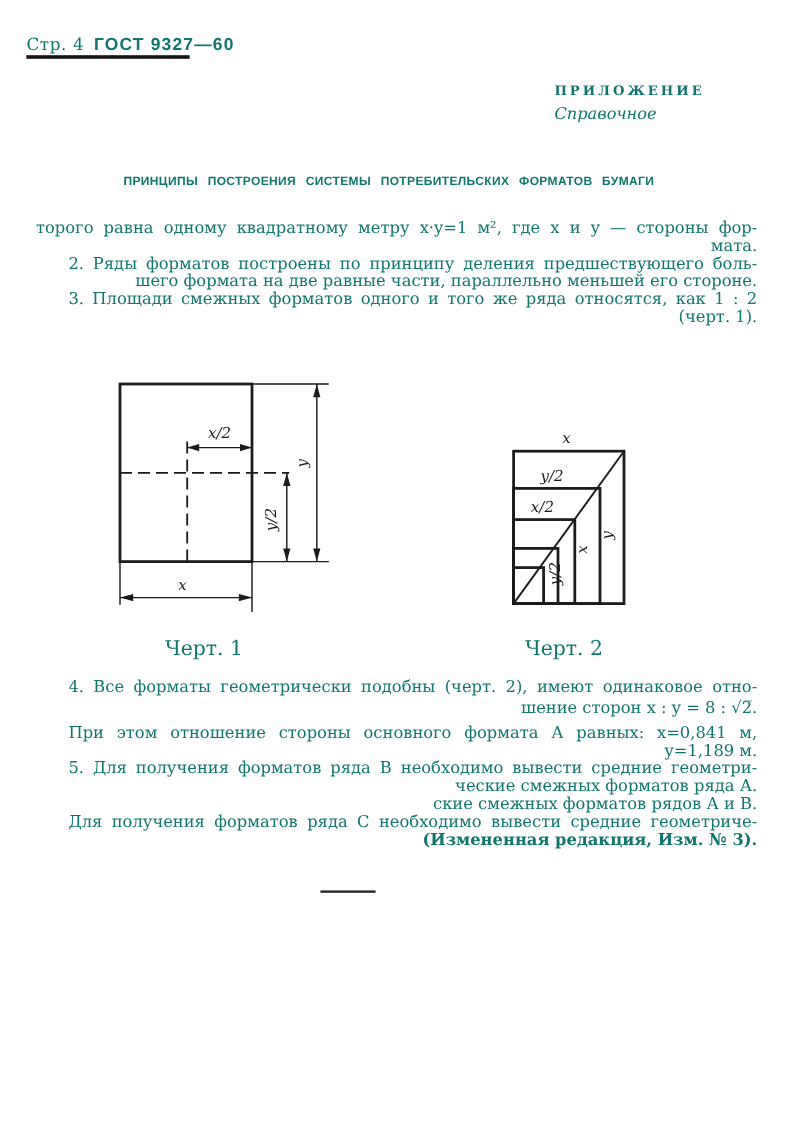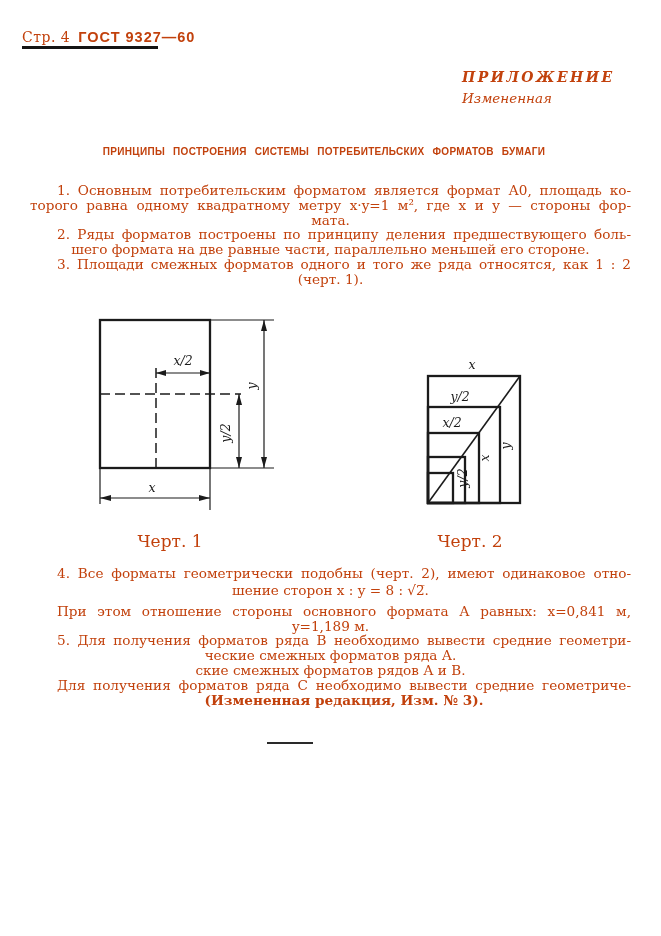--- a/index.html
+++ b/index.html
@@ -1,45 +1,45 @@
 <!DOCTYPE html>
 <html><head>
 <meta charset="utf-8">
 <style>
   html,body { margin:0; padding:0; background:#e8e8e8; }
   .page {
     position:relative; width:661px; height:936px; margin:0 auto;
-    background:#ffffff; color:#c2410c; overflow:hidden;
+    background:#ffffff; color:#0f766e; overflow:hidden;
     font-family:"DejaVu Serif", serif;
   }
   
   .run-head { position:absolute; left:22px; top:27px; white-space:nowrap; }
   .run-head .pg { font-size:14px; letter-spacing:0.5px; }
   .run-head .doc { font-family:"Liberation Sans", sans-serif; font-weight:bold; font-size:14.5px; letter-spacing:1px; margin-left:8px; }
   .run-head-rule { position:absolute; left:22px; top:46px; width:136px; height:2.5px; background:#141414; }
 
   
   .appendix { position:absolute; left:462px; top:69px; }
-  .appendix .a1 { font-style:italic; font-weight:bold; font-size:14px; letter-spacing:2.5px; }
+  .appendix .a1 { font-weight:bold; font-size:11px; letter-spacing:2.5px; }
   .appendix .a2 { font-style:italic; font-size:13.5px; margin-top:5px; }
 
   
   .doc-title {
     position:absolute; left:14px; top:146px; width:620px; text-align:center;
     font-family:"Liberation Sans", sans-serif; font-weight:bold;
     font-size:10px; letter-spacing:0.3px; word-spacing:5px;
   }
 
   
   .textblock { position:absolute; left:30px; width:601px; }
   .tb-top { top:183px; }
   .tb-bottom { top:566px; }
   .tline {
     height:14.8px; line-height:14.8px; font-size:13.6px;
-    text-align:center; white-space:nowrap; overflow:visible;
+    text-align:right; white-space:nowrap; overflow:visible;
   }
   .tline.justify { white-space:normal; text-align:justify; text-align-last:justify; }
   .tline.indent { text-indent:27px; }
   .tline.tall { height:19px; line-height:19px; }
   .tline.gap4 { margin-top:4px; }
   .tline.bold { font-weight:bold; }
 
   
   .fig { position:absolute; }
   .fig-caption { position:absolute; width:110px; text-align:center; font-size:17px; top:531px; }
@@ -59,27 +59,26 @@
 
 <div class="page">
 
   <div class="run-head">
     <span class="pg">Стр. 4</span><span class="doc">ГОСТ 9327—60</span>
   </div>
   <div class="run-head-rule"></div>
 
   <div class="appendix">
     <div class="a1">ПРИЛОЖЕНИЕ</div>
-    <div class="a2">Измененная</div>
+    <div class="a2">Справочное</div>
   </div>
 
   <div class="doc-title">ПРИНЦИПЫ ПОСТРОЕНИЯ СИСТЕМЫ ПОТРЕБИТЕЛЬСКИХ ФОРМАТОВ БУМАГИ</div>
 
   <div class="textblock tb-top">
-      <div class="tline indent justify">1. Основным потребительским форматом является формат А0, площадь ко-</div>
       <div class="tline justify">торого равна одному квадратному метру x·y=1 м², где x и y — стороны фор-</div>
       <div class="tline">мата.</div>
       <div class="tline indent justify">2. Ряды форматов построены по принципу деления предшествующего боль-</div>
       <div class="tline">шего формата на две равные части, параллельно меньшей его стороне.</div>
       <div class="tline indent justify">3. Площади смежных форматов одного и того же ряда относятся, как 1 : 2</div>
       <div class="tline">(черт. 1).</div>
     </div>
 
   <div class="fig" style="left:88px; top:310px;">
     <svg width="192" height="202" viewBox="0 0 192 202">

